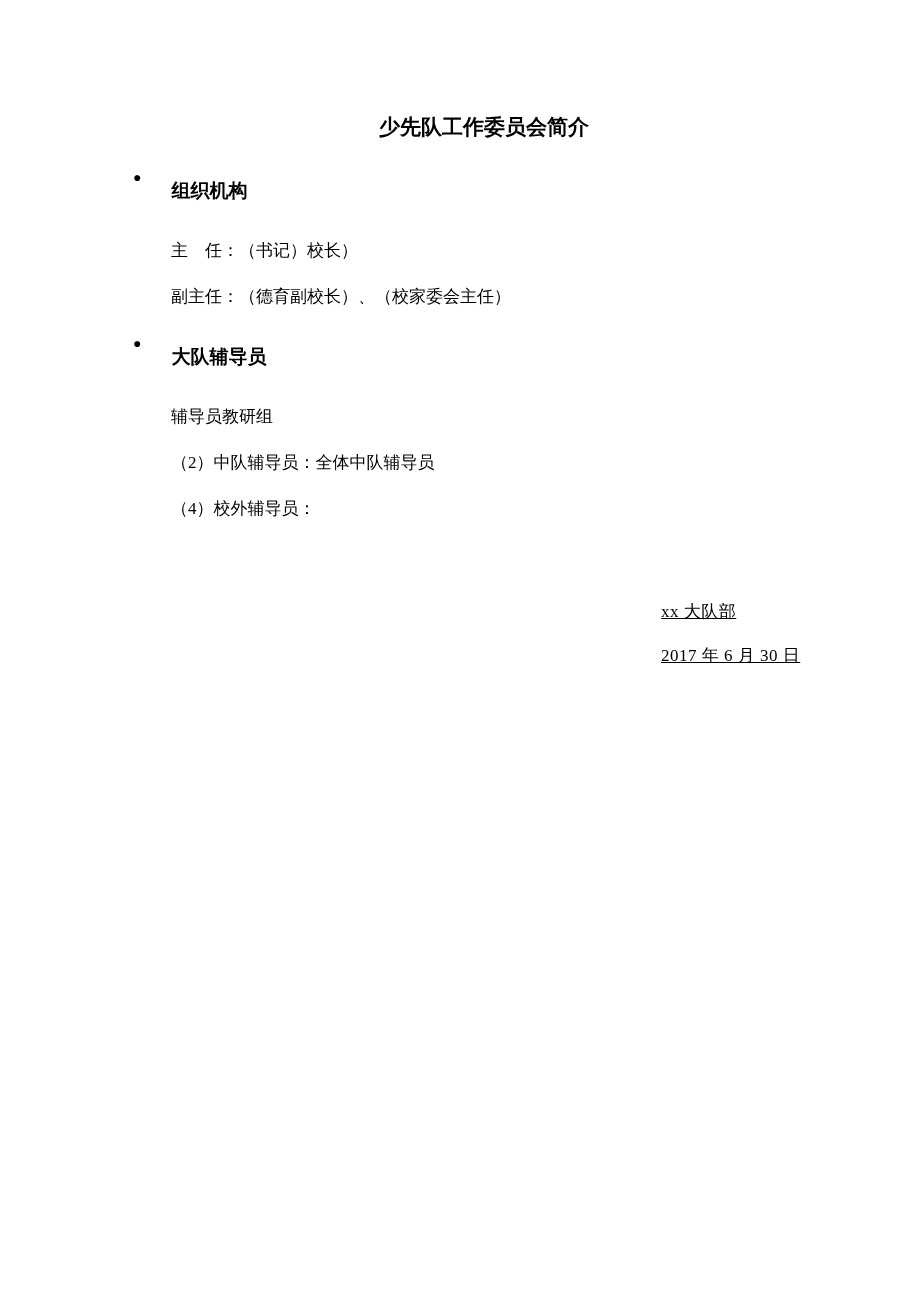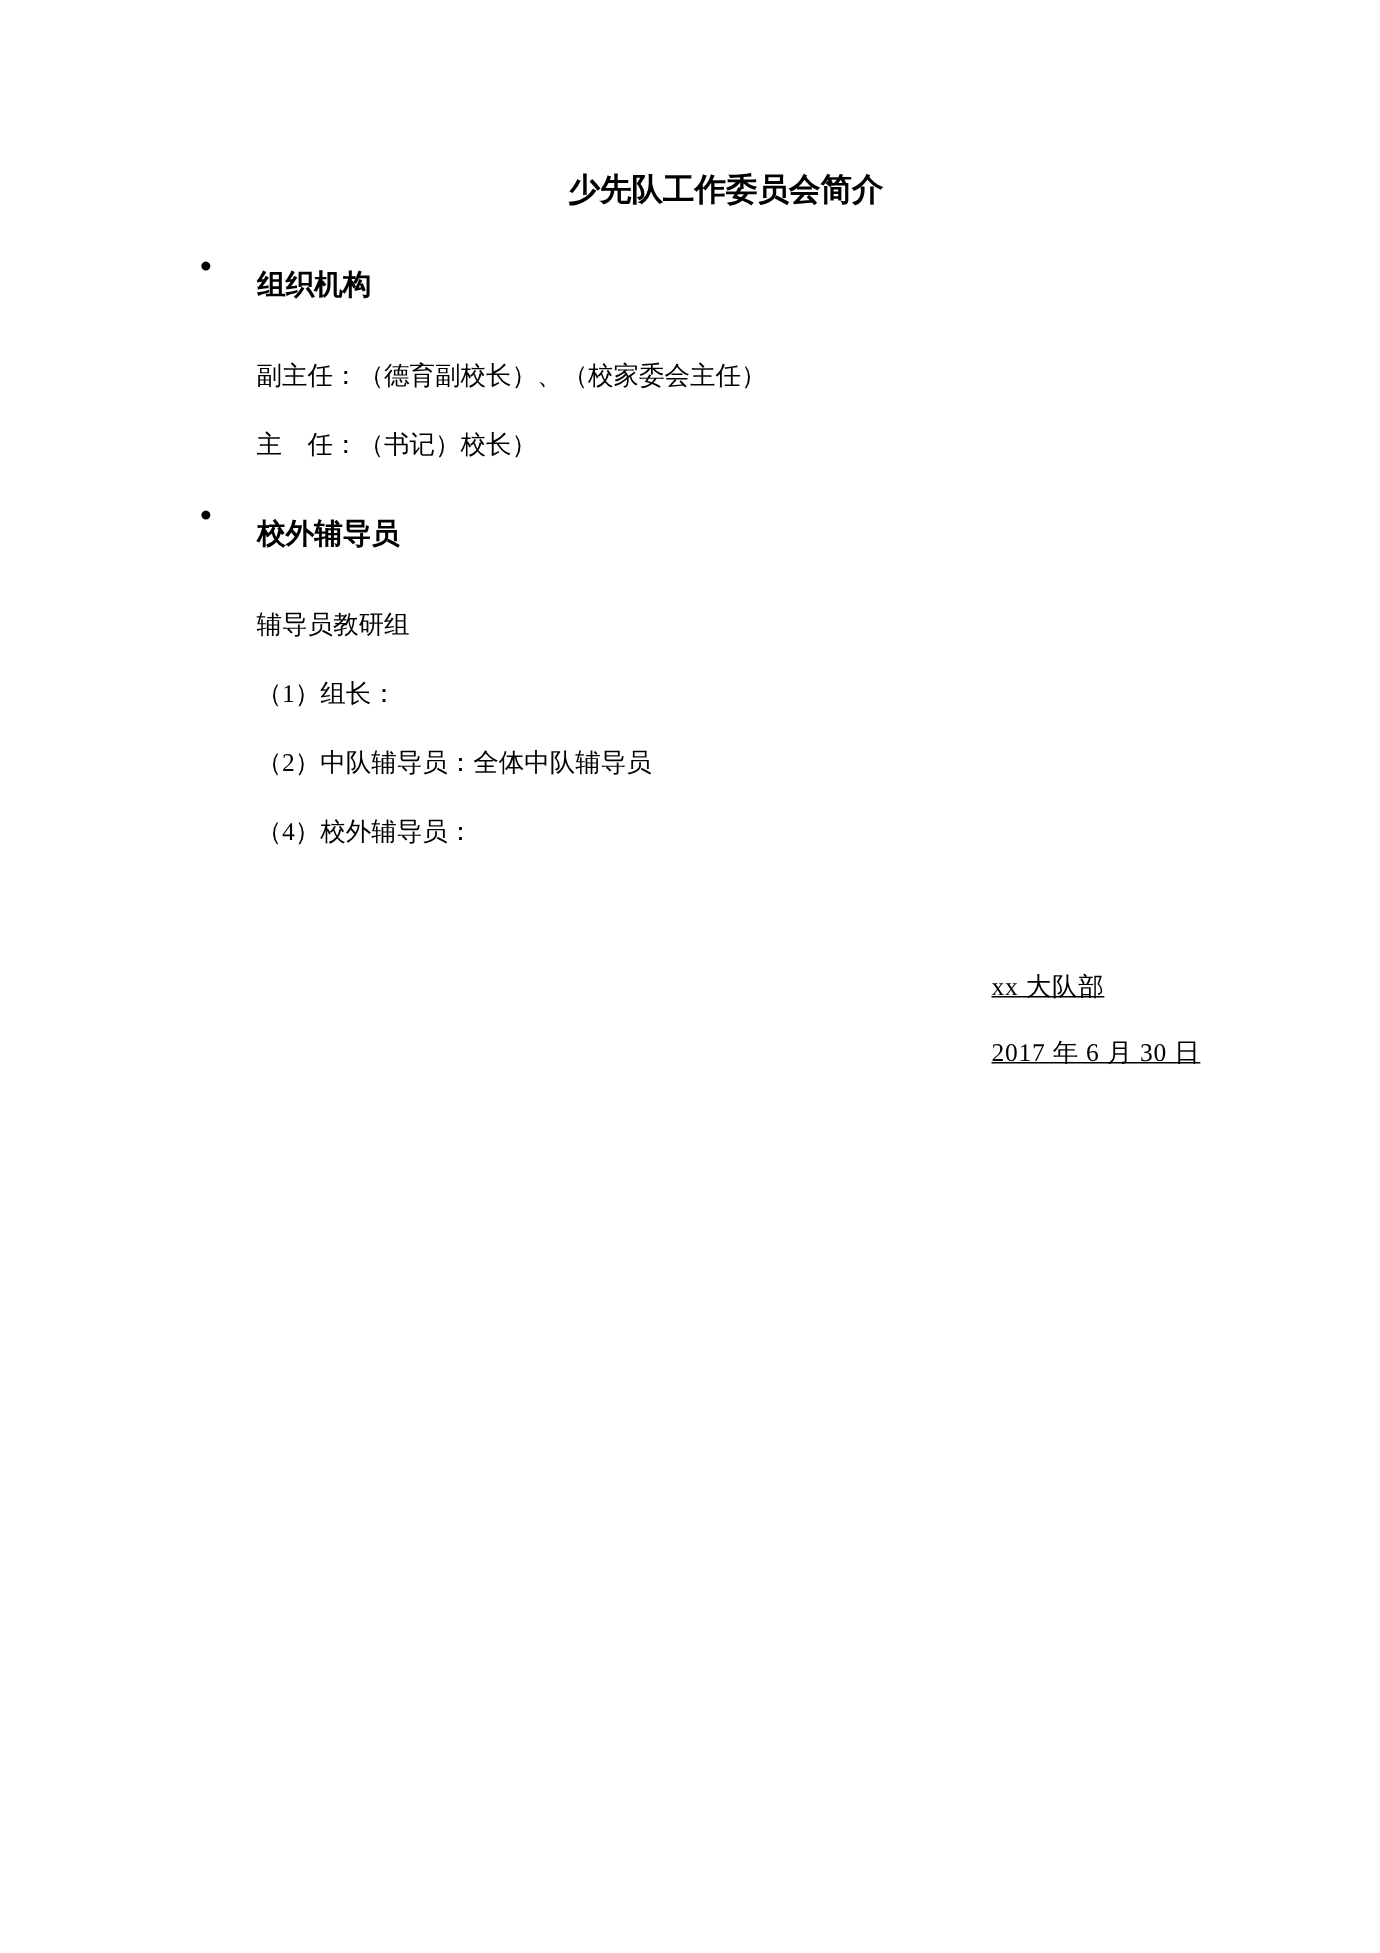--- a/index.html
+++ b/index.html
@@ -63,31 +63,30 @@
 </head>
 <body>
 
 <div class="title">少先队工作委员会简介</div>
 
 <div class="bullet-section">
   <span class="bullet">●</span>
   <span class="section-header">组织机构</span>
 </div>
 <div class="content-block">
+  <div class="line">主　任：（书记）校长）</div>
   <div class="line">副主任：（德育副校长）、（校家委会主任）</div>
-  <div class="line">主　任：（书记）校长）</div>
 </div>
 
 <div class="bullet-section">
   <span class="bullet">●</span>
-  <span class="section-header">校外辅导员</span>
+  <span class="section-header">大队辅导员</span>
 </div>
 <div class="content-block">
   <div class="line">辅导员教研组</div>
-  <div class="line">（1）组长：</div>
   <div class="line">（2）中队辅导员：全体中队辅导员</div>
   <div class="line">（4）校外辅导员：</div>
 </div>
 
 <div class="signature">
   <div class="line letter-space">xx 大队部</div>
   <div class="line letter-space">2017 年 6 月 30 日</div>
 </div>
 
 </body></html>

